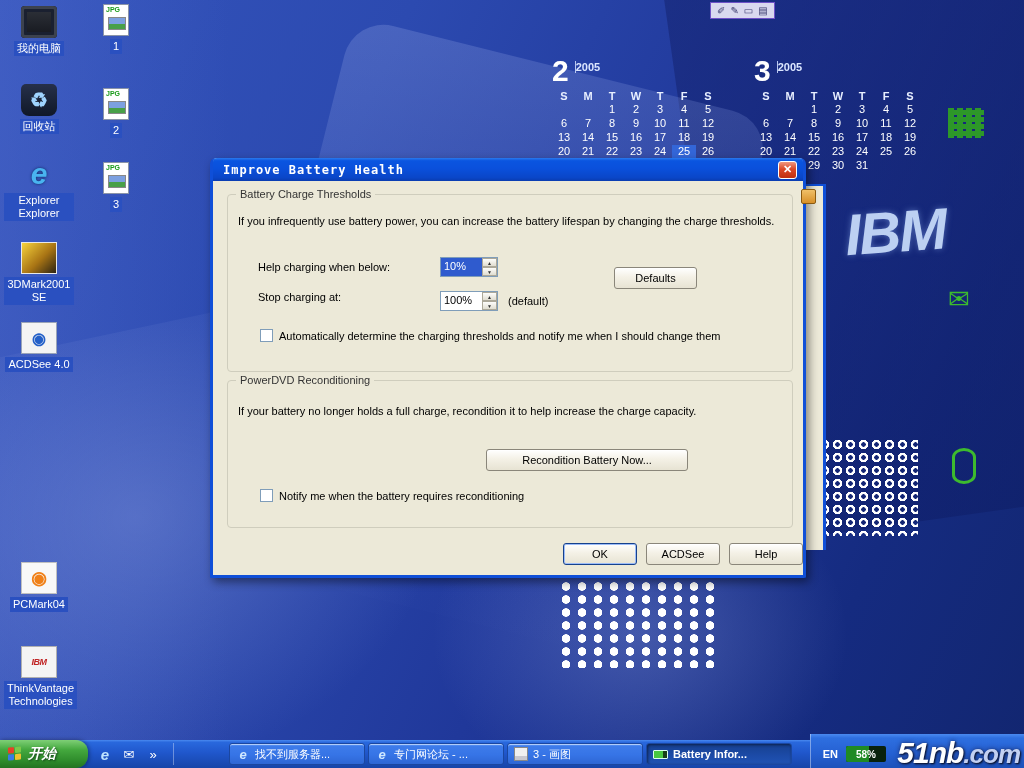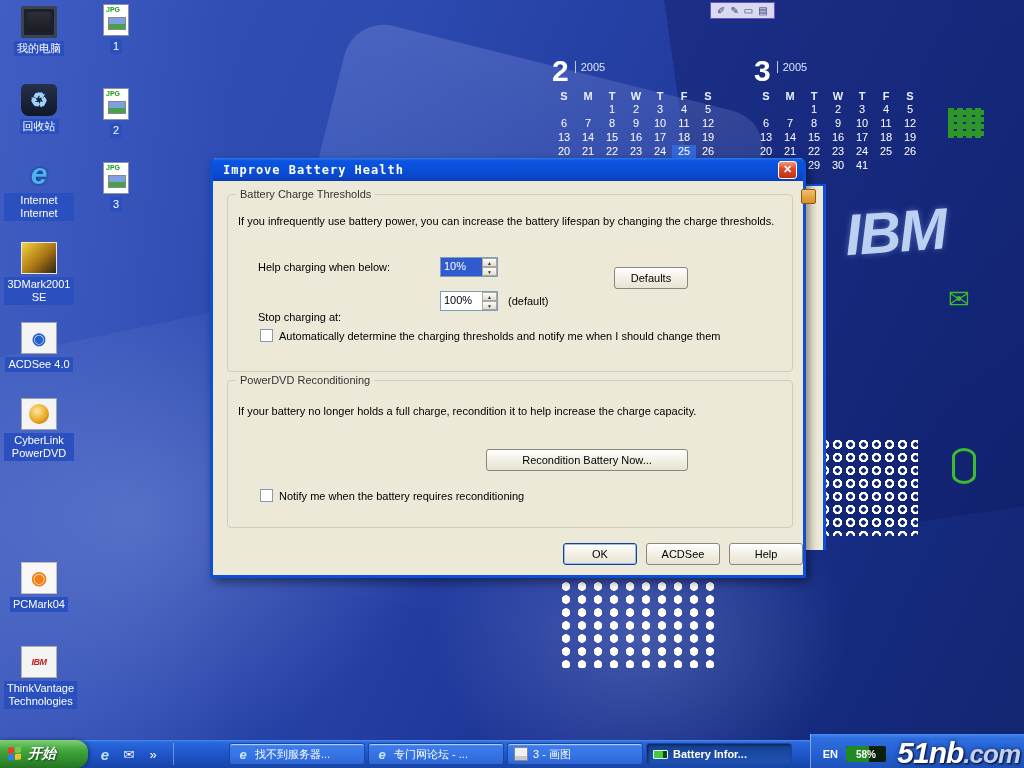--- a/index.html
+++ b/index.html
@@ -13,21 +13,21 @@
   .bgshape { position:absolute; pointer-events:none; }
   .bs1 { left:-80px; top:320px; width:560px; height:460px; background:radial-gradient(ellipse at 40% 40%, rgba(130,150,220,.45), transparent 65%); transform:rotate(-12deg); }
   .bs2 { left:280px; top:60px; width:430px; height:560px; background:linear-gradient(160deg, rgba(150,168,230,.28), rgba(60,84,180,.15) 60%, transparent); transform:rotate(14deg); border-radius:40px; }
   .bs3 { left:700px; top:-40px; width:420px; height:560px; background:linear-gradient(200deg, rgba(20,34,110,.55), rgba(10,22,90,.35)); transform:rotate(-8deg); }
   .bs4 { left:430px; top:470px; width:420px; height:330px; background:radial-gradient(ellipse at 50% 50%, rgba(160,176,235,.30), transparent 70%); }
   .bs5 { left:-30px; top:-30px; width:260px; height:820px; background:linear-gradient(90deg, rgba(90,115,210,.35), transparent); }
   
   .calendar { position:absolute; width:172px; color:#fff; z-index:2; }
   .cal-head { display:flex; align-items:flex-start; margin-bottom:4px; }
   .cal-month { font-size:30px; font-weight:bold; line-height:30px; }
-  .cal-year { font-size:11px; font-weight:normal; color:#dbe6ff; border-left:1px solid #b9c8f0; margin:5px 0 0 6px; padding-left:5px; }
+  .cal-year { font-size:11px; font-weight:bold; color:#dbe6ff; border-left:1px solid #b9c8f0; margin:5px 0 0 6px; }
   .cal-grid { display:grid; grid-template-columns:repeat(7,24px); row-gap:1px; }
   .cal-h { color:#e8efff; font-weight:bold; text-align:center; font-size:11px; }
   .cal-d { text-align:center; font-size:11px; height:13px; }
   .cal-hl { background:#3366d8; }
   
   .deco { position:absolute; z-index:1; pointer-events:none; }
   .green-grid { left:948px; top:108px; width:36px; height:30px;
     background-image:linear-gradient(#2f9e25 72%, transparent 72%), linear-gradient(90deg,#2f9e25 72%, transparent 72%);
     background-size:9px 7px; background-blend-mode:normal; opacity:.95;
     background-color:transparent; -webkit-mask:linear-gradient(#000,#000);
@@ -209,21 +209,21 @@
         <span class="cal-d">21</span>
         <span class="cal-d">22</span>
         <span class="cal-d">23</span>
         <span class="cal-d">24</span>
         <span class="cal-d">25</span>
         <span class="cal-d">26</span>
         <span class="cal-d">27</span>
         <span class="cal-d">28</span>
         <span class="cal-d">29</span>
         <span class="cal-d">30</span>
-        <span class="cal-d">41</span>
+        <span class="cal-d">31</span>
         <span class="cal-d"></span>
         <span class="cal-d"></span>
       </div>
   </div>
 
   <div class="deco green-grid"></div>
   <div class="deco ibm-logo">IBM</div>
   <div class="deco envelope">✉</div>
   <div class="deco cylinder"></div>
   <div class="deco dots-right"></div>
@@ -245,39 +245,33 @@
   <div class="dicon" style="left:4px; top:84px;">
     <div class="di-img di-recycle">
         <span>♻</span>
       </div>
     <span class="di-label">回收站</span>
   </div>
   <div class="dicon" style="left:4px; top:158px;">
     <div class="di-img di-ie">
         <span>e</span>
       </div>
-    <span class="di-label">Internet Internet</span>
+    <span class="di-label">Explorer Explorer</span>
   </div>
   <div class="dicon" style="left:4px; top:242px;">
     <div class="di-img di-3dmark">
         <span></span>
       </div>
     <span class="di-label">3DMark2001 SE</span>
   </div>
   <div class="dicon" style="left:4px; top:322px;">
     <div class="di-img di-acdsee">
         <span>◉</span>
       </div>
     <span class="di-label">ACDSee 4.0</span>
-  </div>
-  <div class="dicon" style="left:4px; top:398px;">
-    <div class="di-img di-powerdvd">
-        <span></span>
-      </div>
-    <span class="di-label">CyberLink PowerDVD</span>
   </div>
   <div class="dicon" style="left:4px; top:562px;">
     <div class="di-img di-pcmark">
         <span>◉</span>
       </div>
     <span class="di-label">PCMark04</span>
   </div>
   <div class="dicon" style="left:4px; top:646px;">
     <div class="di-img di-thinkvantage">
         <span>IBM</span>
@@ -322,31 +316,31 @@
 
       <span class="fld-label" style="left:30px; top:66px;">Help charging when below:</span>
       <div class="spin sel" style="left:212px; top:62px;">
         <span class="val">10%</span>
         <span class="btns">
           <span>▲</span>
           <span>▼</span>
         </span>
       </div>
 
-      <span class="fld-label" style="left:30px; top:116px;">Stop charging at:</span>
+      <span class="fld-label" style="left:30px; top:96px;">Stop charging at:</span>
       <div class="spin" style="left:212px; top:96px;">
         <span class="val">100%</span>
         <span class="btns">
           <span>▲</span>
           <span>▼</span>
         </span>
       </div>
       <span class="note" style="left:280px; top:100px;">(default)</span>
 
-      <button class="xpbtn" style="left:386px; top:72px; width:74px;">Defaults</button>
+      <button class="xpbtn" style="left:386px; top:72px; width:83px;">Defaults</button>
 
       <div class="cbrow" style="left:32px; top:134px; width:520px;">
         <span class="checkbox"></span>
         <span>Automatically determine the charging thresholds and notify me when I should change them</span>
       </div>
     </div>
 
     <div class="groupbox g2">
       <span class="group-label">PowerDVD Reconditioning</span>
       <span class="desc" style="top:24px;">If your battery no longer holds a full charge, recondition it to help increase the charge capacity.</span>

